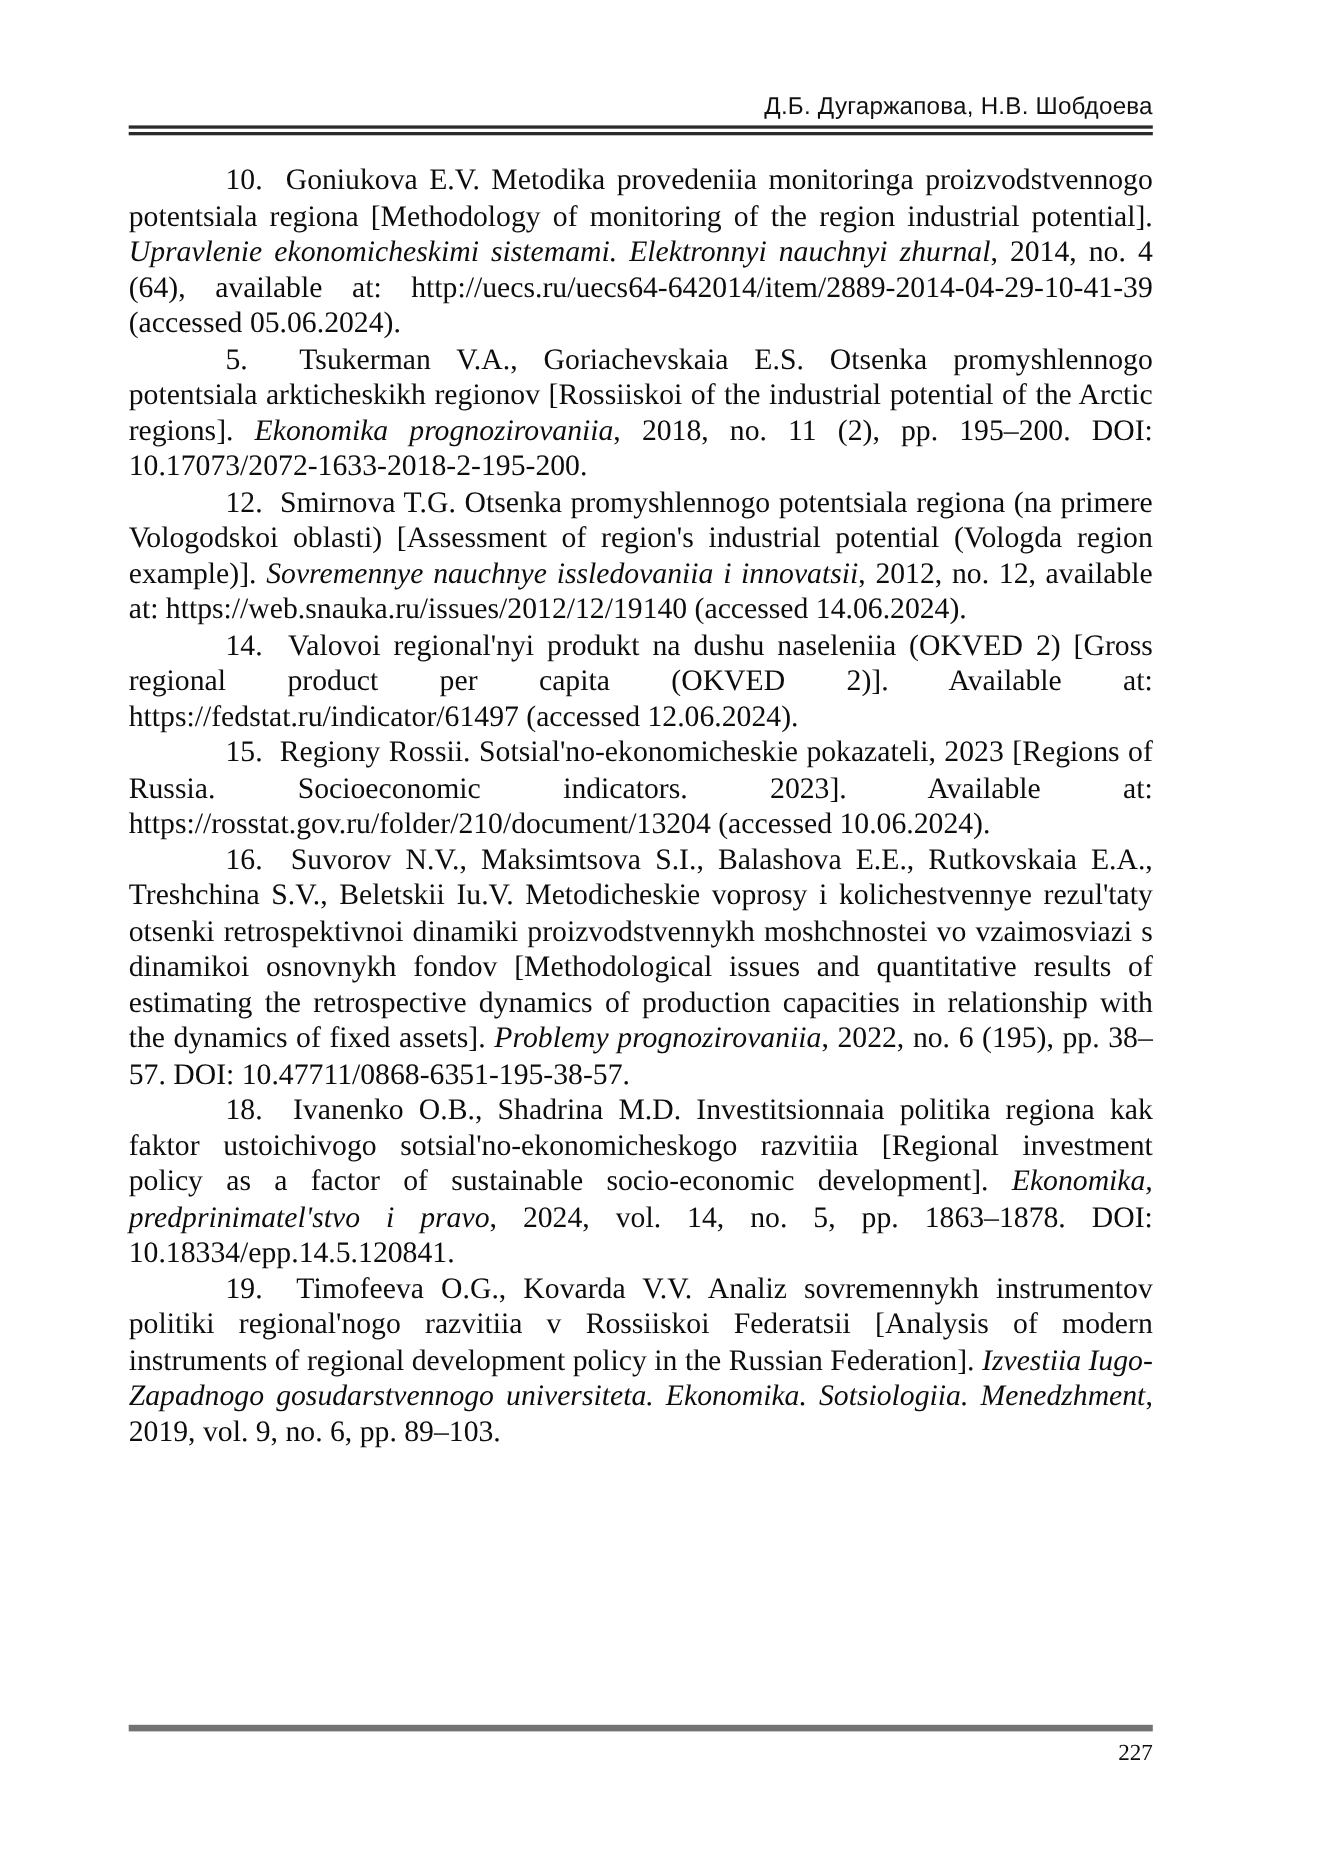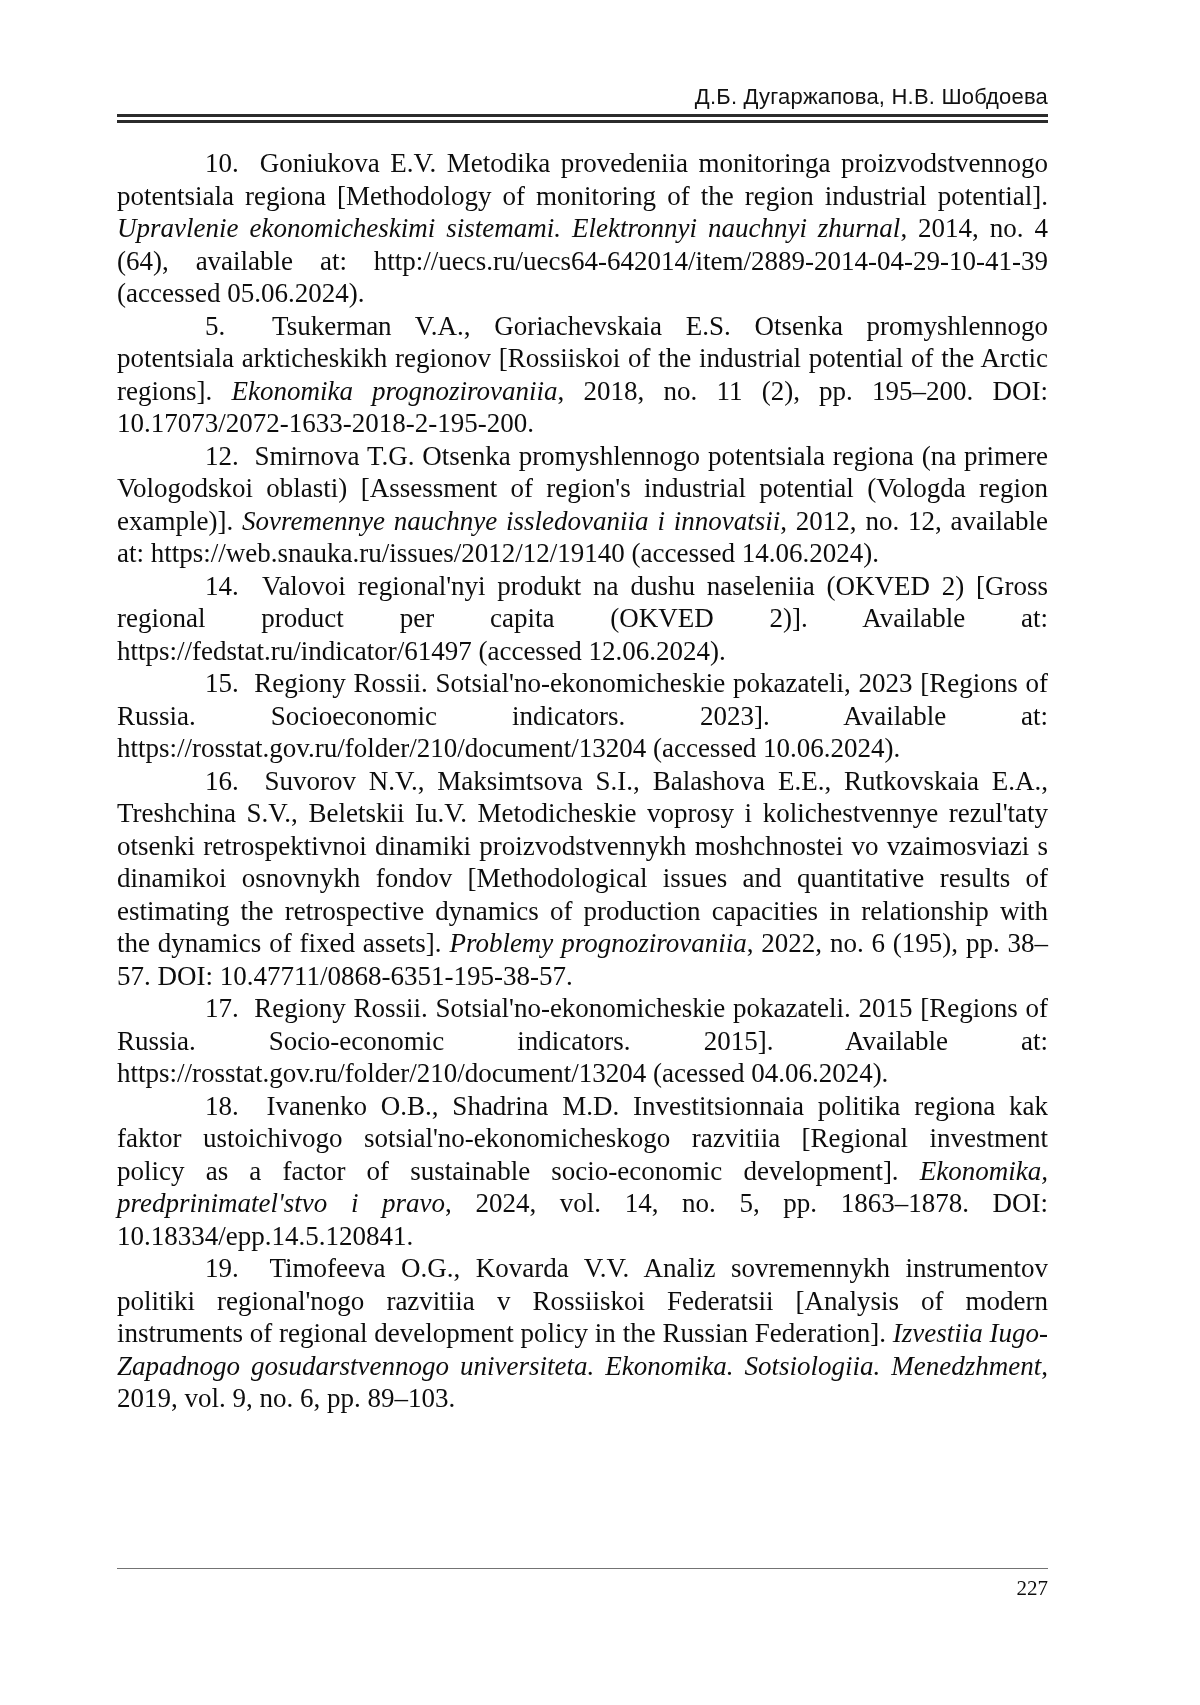--- a/index.html
+++ b/index.html
@@ -46,21 +46,21 @@
     text-indent: 88px;
     margin: 0;
   }
   .reference .italic { font-style: italic; }
   .ref-number { white-space: pre; }
   .footer {
     position: absolute;
     left: 117px;
     width: 931px;
     top: 1568px;
-    border-top: 1px solid #737373;
+    border-top: 6px solid #737373;
     padding-top: 7px;
     text-align: right;
     font-family: "Liberation Serif", "DejaVu Serif", serif;
     font-size: 21px;
     color: #0d0d0d;
   }
 </style>
 </head>
 <body>
 
@@ -68,21 +68,20 @@
   <div class="content">
     <div class="running-head">Д.Б. Дугаржапова, Н.В. Шобдоева</div>
     <div class="head-rule"></div>
     <div class="references" id="references">
         <p class="reference"><span class="ref-number">10.  </span><span>Goniukova E.V. Metodika provedeniia monitoringa proizvodstvennogo potentsiala regiona [Methodology of monitoring of the region industrial potential]. </span><span class="italic">Upravlenie ekonomicheskimi sistemami. Elektronnyi nauchnyi zhurnal</span><span>, 2014, no. 4 (64), available at: http://uecs.ru/uecs64-642014/item/2889-2014-04-29-10-41-39 (accessed 05.06.2024).</span></p>
         <p class="reference"><span class="ref-number">5.  </span><span>Tsukerman V.A., Goriachevskaia E.S. Otsenka promyshlennogo potentsiala arkticheskikh regionov [Rossiiskoi of the industrial potential of the Arctic regions]. </span><span class="italic">Ekonomika prognozirovaniia</span><span>, 2018, no. 11 (2), pp. 195–200. DOI: 10.17073/2072-1633-2018-2-195-200.</span></p>
         <p class="reference"><span class="ref-number">12.  </span><span>Smirnova T.G. Otsenka promyshlennogo potentsiala regiona (na primere Vologodskoi oblasti) [Assessment of region's industrial potential (Vologda region example)]. </span><span class="italic">Sovremennye nauchnye issledovaniia i innovatsii</span><span>, 2012, no. 12, available at: https://web.snauka.ru/issues/2012/12/19140 (accessed 14.06.2024).</span></p>
         <p class="reference"><span class="ref-number">14.  </span><span>Valovoi regional'nyi produkt na dushu naseleniia (OKVED 2) [Gross regional product per capita (OKVED 2)]. Available at: https://fedstat.ru/indicator/61497 (accessed 12.06.2024).</span></p>
         <p class="reference"><span class="ref-number">15.  </span><span>Regiony Rossii. Sotsial'no-ekonomicheskie pokazateli, 2023 [Regions of Russia. Socioeconomic indicators. 2023]. Available at: https://rosstat.gov.ru/folder/210/document/13204 (accessed 10.06.2024).</span></p>
         <p class="reference"><span class="ref-number">16.  </span><span>Suvorov N.V., Maksimtsova S.I., Balashova E.E., Rutkovskaia E.A., Treshchina S.V., Beletskii Iu.V. Metodicheskie voprosy i kolichestvennye rezul'taty otsenki retrospektivnoi dinamiki proizvodstvennykh moshchnostei vo vzaimosviazi s dinamikoi osnovnykh fondov [Methodological issues and quantitative results of estimating the retrospective dynamics of production capacities in relationship with the dynamics of fixed assets]. </span><span class="italic">Problemy prognozirovaniia</span><span>, 2022, no. 6 (195), pp. 38–57. DOI: 10.47711/0868-6351-195-38-57.</span></p>
-        <p class="reference"><span class="ref-number">17.  </span><span>Regiony Rossii. Sotsial'no-ekonomicheskie pokazateli. 2015 [Regions of Russia. Socio-economic indicators. 2015]. Available at: https://rosstat.gov.ru/folder/210/document/13204 (acessed 04.06.2024).</span></p>
         <p class="reference"><span class="ref-number">18.  </span><span>Ivanenko O.B., Shadrina M.D. Investitsionnaia politika regiona kak faktor ustoichivogo sotsial'no-ekonomicheskogo razvitiia [Regional investment policy as a factor of sustainable socio-economic development]. </span><span class="italic">Ekonomika, predprinimatel'stvo i pravo</span><span>, 2024, vol. 14, no. 5, pp. 1863–1878. DOI: 10.18334/epp.14.5.120841.</span></p>
         <p class="reference"><span class="ref-number">19.  </span><span>Timofeeva O.G., Kovarda V.V. Analiz sovremennykh instrumentov politiki regional'nogo razvitiia v Rossiiskoi Federatsii [Analysis of modern instruments of regional development policy in the Russian Federation]. </span><span class="italic">Izvestiia Iugo-Zapadnogo gosudarstvennogo universiteta. Ekonomika. Sotsiologiia. Menedzhment</span><span>, 2019, vol. 9, no. 6, pp. 89–103.</span></p>
       </div>
   </div>
   <div class="footer">
     <span>227</span>
   </div>
 </div>
 
 </body></html>

